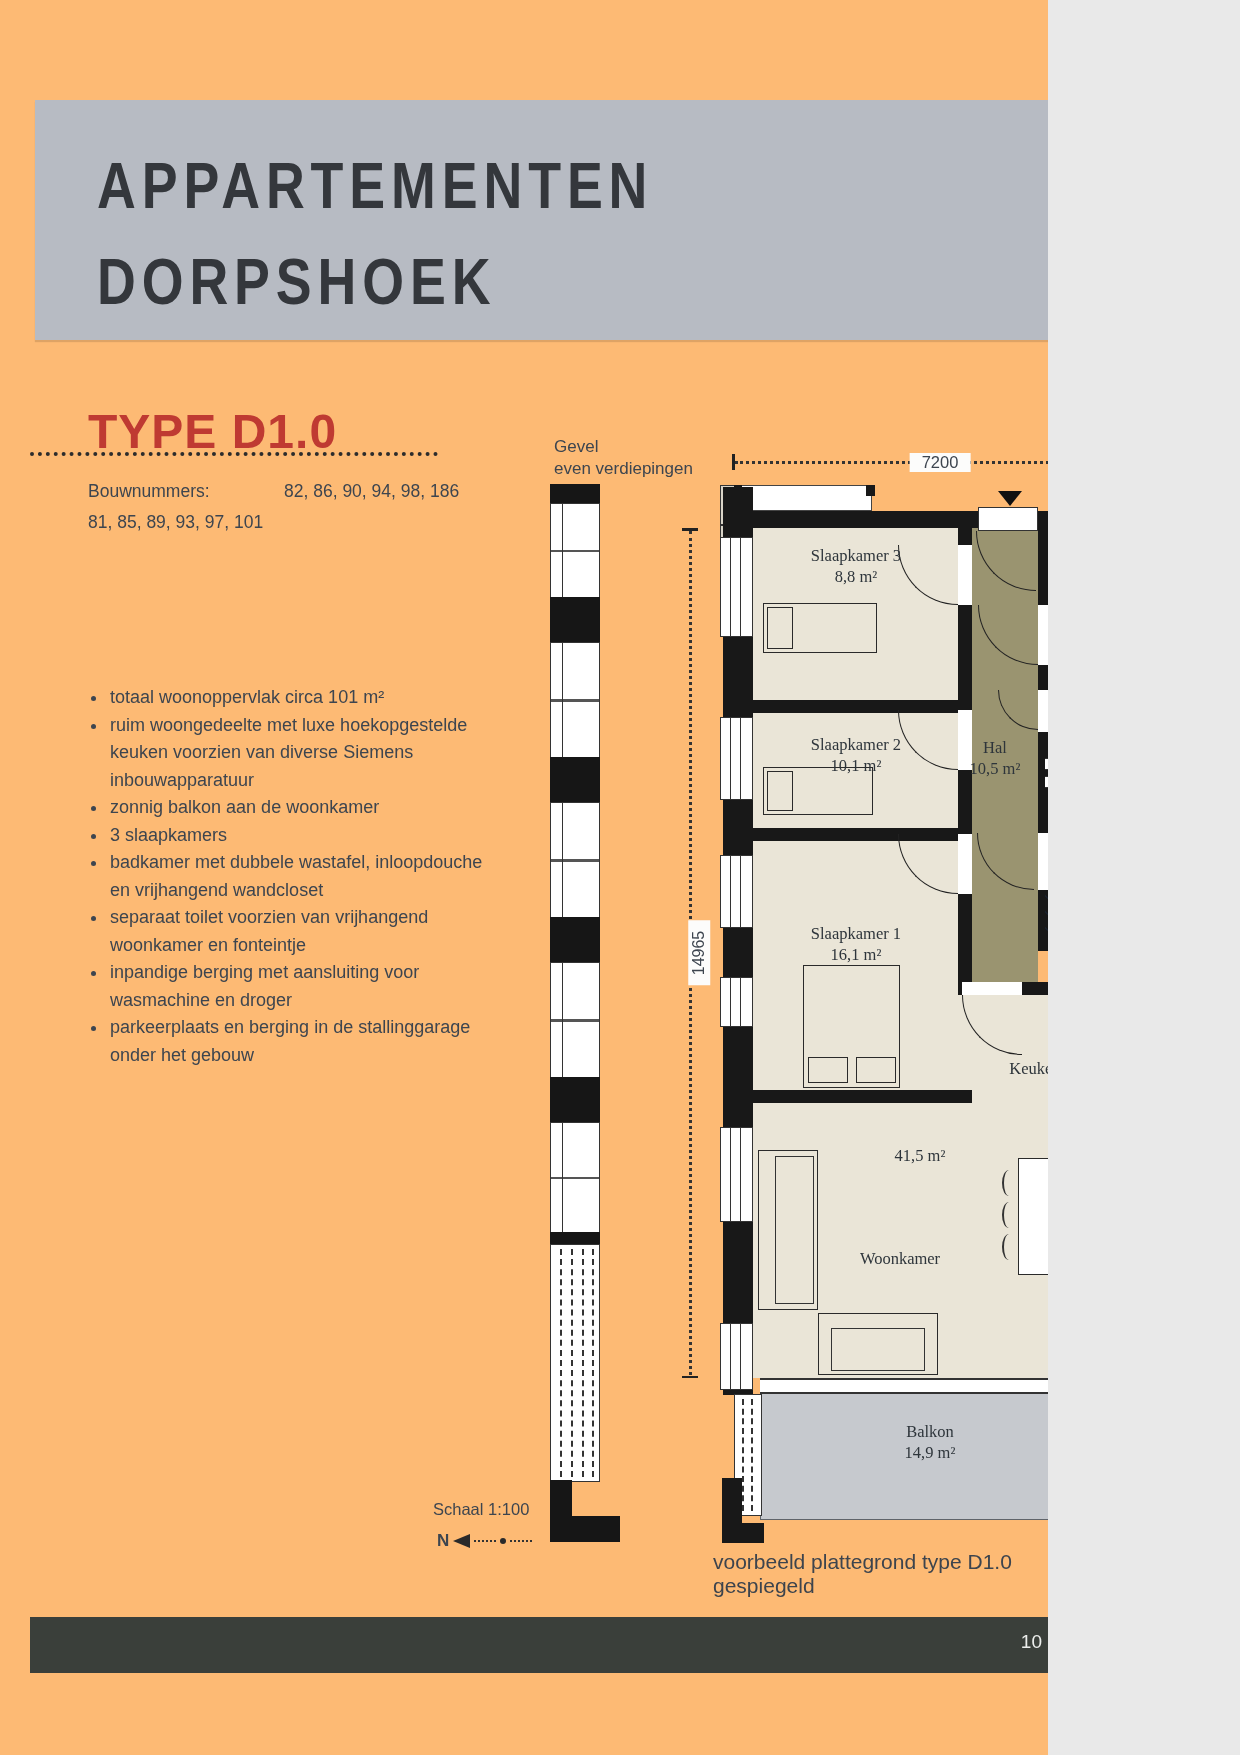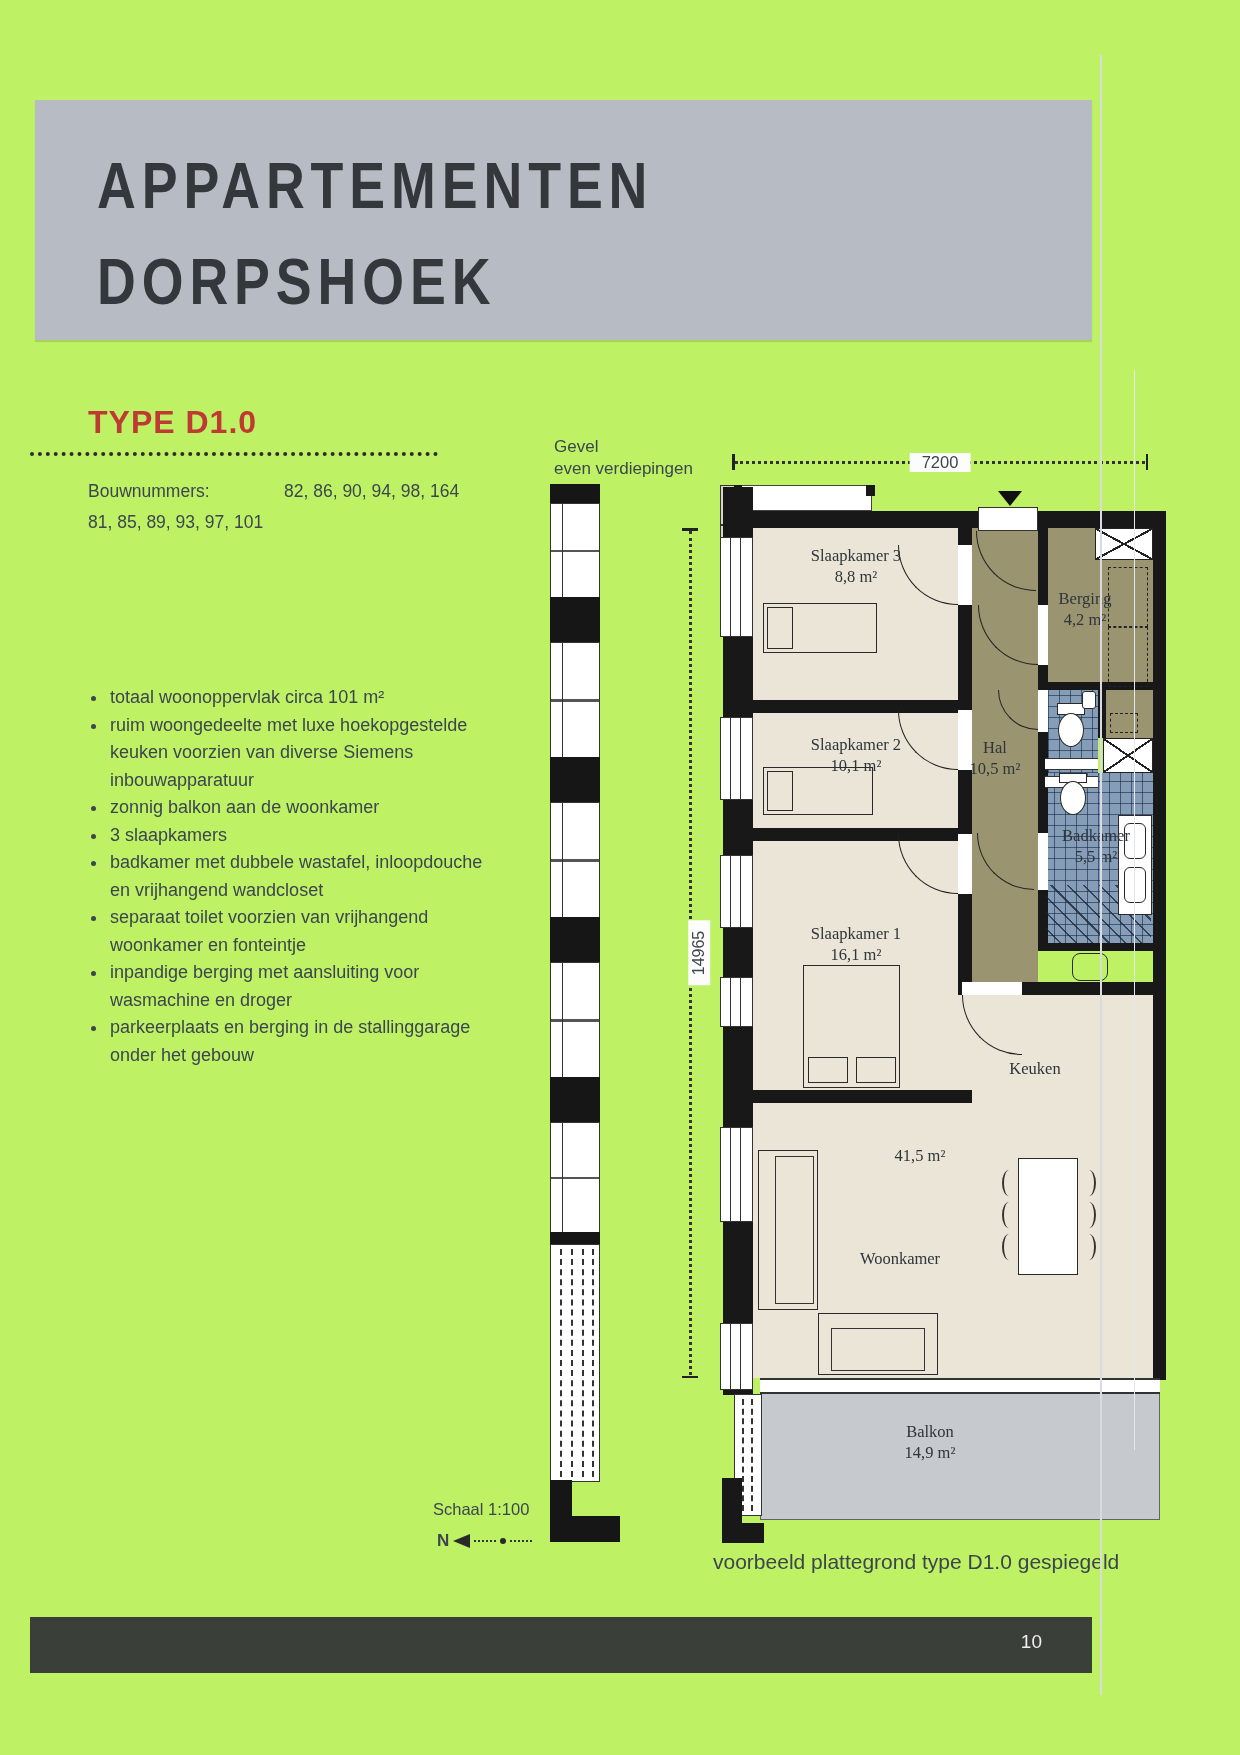--- a/index.html
+++ b/index.html
@@ -1,26 +1,26 @@
 <!DOCTYPE html>
 <html><head>
 <meta charset="utf-8">
 <style>
   html,body{margin:0;padding:0;background:#e9e9e9;}
-  .page{position:relative;width:1240px;height:1755px;background:#bef264;overflow:hidden;
+  .page{position:relative;width:1048px;height:1755px;background:#fdba74;overflow:hidden;
         font-family:"Liberation Sans", sans-serif;color:#3d454f;}
 
   
   .banner{position:absolute;left:35px;top:100px;width:1057px;height:240px;background:#b7bbc3;
           box-shadow:0 2px 1px rgba(0,0,0,.12);}
   .banner-text{position:absolute;left:62px;top:38px;font-weight:bold;font-size:64px;line-height:96px;
                letter-spacing:7px;color:#34373c;transform:scaleX(.84);transform-origin:left top;white-space:nowrap;}
 
   
-  .type-title{position:absolute;left:88px;top:404px;font-size:32px;font-weight:bold;color:#bf3a32;letter-spacing:1px;}
+  .type-title{position:absolute;left:88px;top:404px;font-size:48px;font-weight:bold;color:#bf3a32;letter-spacing:1px;}
   .dotted-sep{position:absolute;left:30px;top:452px;width:408px;border-top:4px dotted #2c2c2c;}
   .info-table{position:absolute;left:88px;top:476px;font-size:17.5px;line-height:31px;}
   .info-row{display:flex;}
   .info-label{width:196px;}
   sup{font-size:11px;}
   .bullets{position:absolute;left:88px;top:684px;width:392px;margin:0;padding-left:20px;
            font-size:18px;line-height:27.5px;list-style:disc outside;}
   .bullets li{padding-left:2px;}
 
   
@@ -99,21 +99,21 @@
       <div>DORPSHOEK</div>
     </div>
   </div>
 
   <div class="type-title">TYPE D1.0</div>
   <div class="dotted-sep"></div>
 
   <div class="info-table">
     <div class="info-row">
       <div class="info-label">Bouwnummers:</div>
-      <div class="info-value">82, 86, 90, 94, 98, 164</div>
+      <div class="info-value">82, 86, 90, 94, 98, 186</div>
     </div>
     <div class="info-row">
       <div class="info-value">81, 85, 89, 93, 97, 101</div>
     </div>
   </div>
 
   <ul class="bullets">
     <li>totaal woonoppervlak circa 101 m²</li>
     <li>ruim woongedeelte met luxe hoekopgestelde keuken voorzien van diverse Siemens inbouwapparatuur</li>
     <li>zonnig balkon aan de woonkamer</li>

